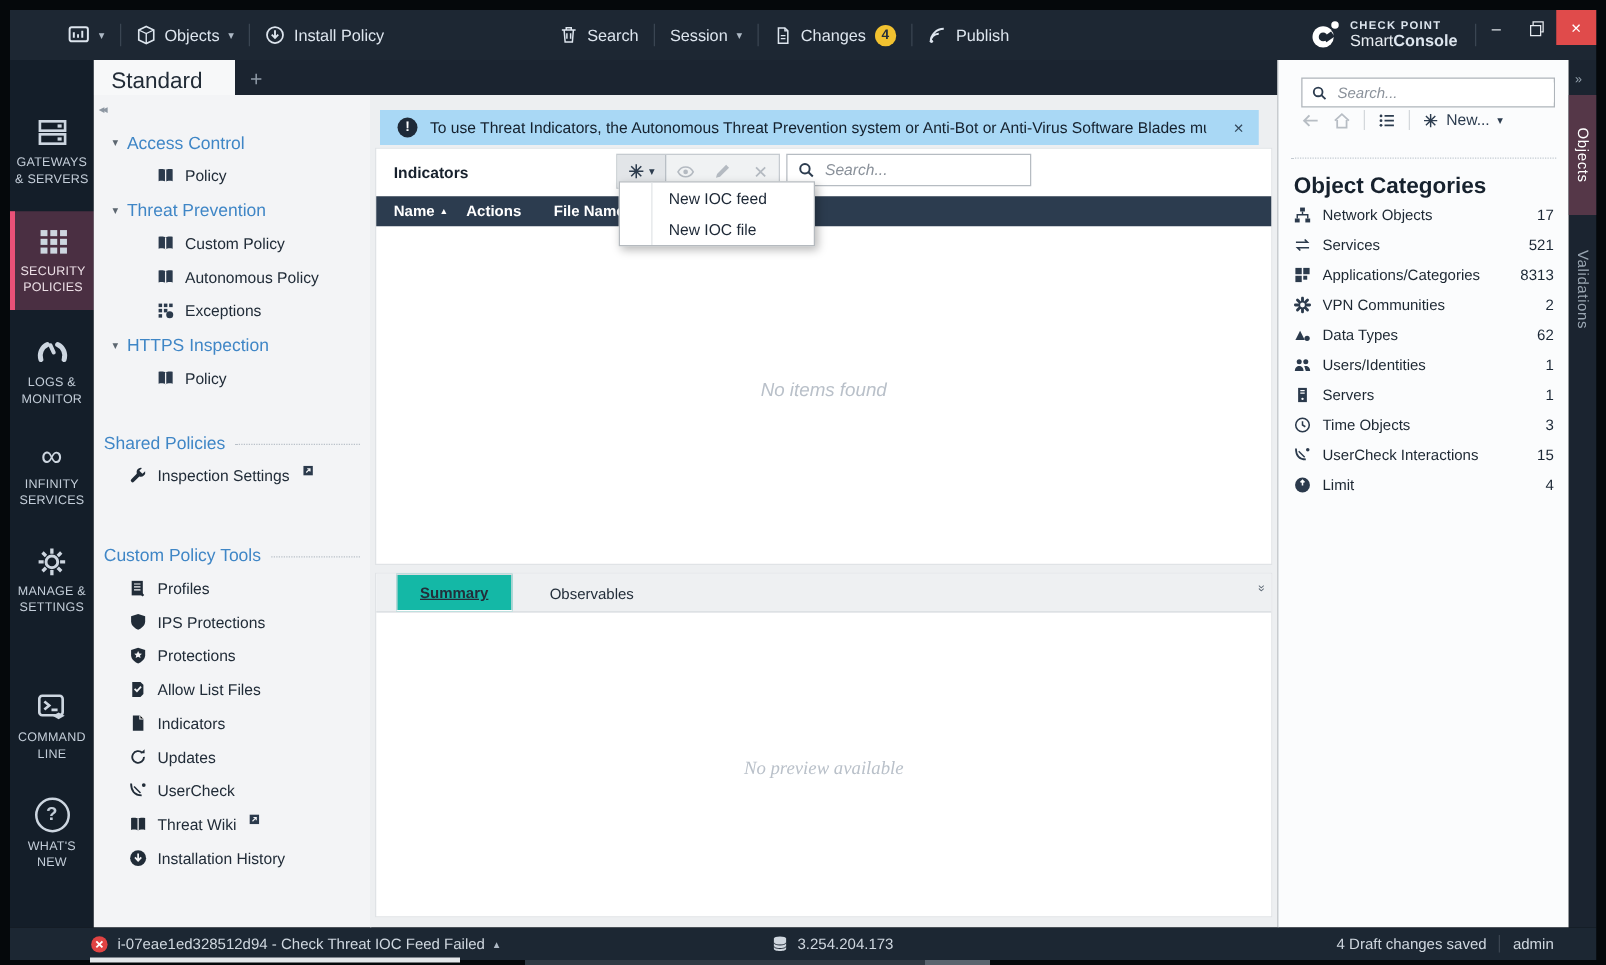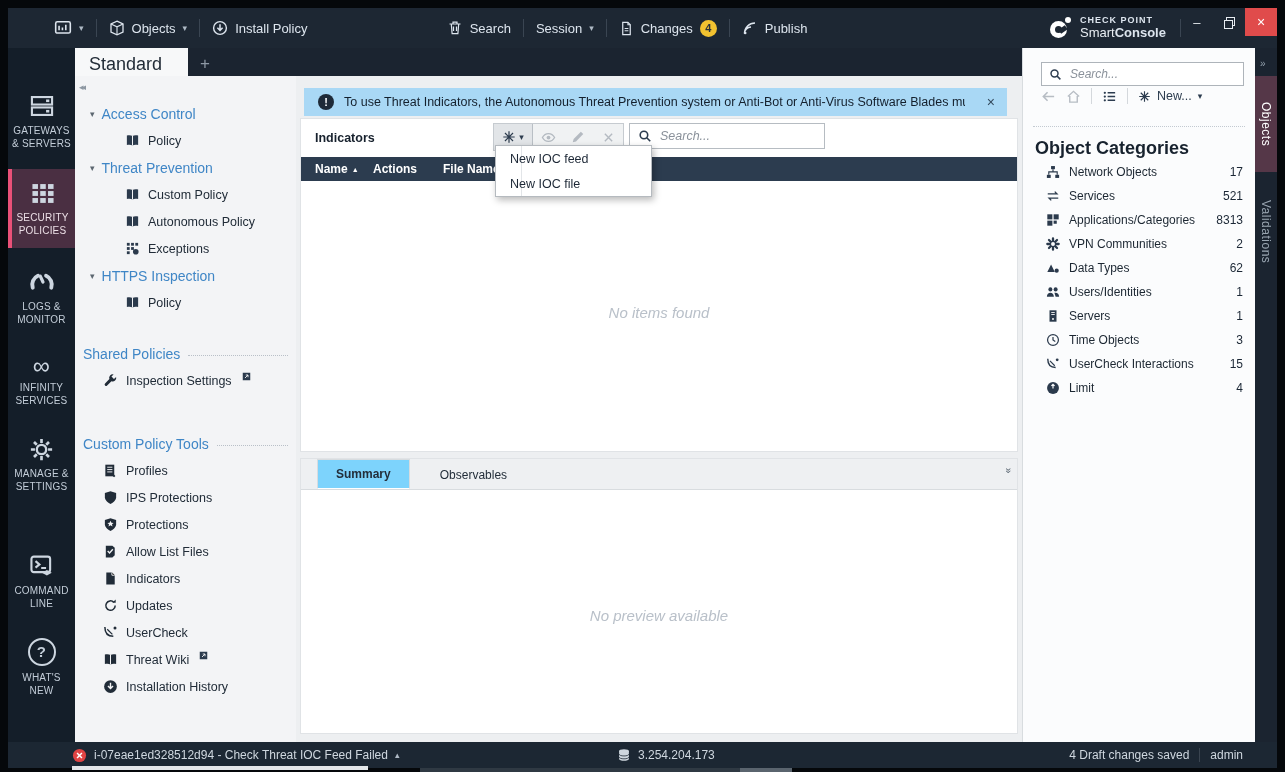--- a/index.html
+++ b/index.html
@@ -88,46 +88,46 @@
   .searchbox input::placeholder{font-style:italic;color:#8a919a;}
   .tbl-head{position:absolute;left:0;top:38px;right:0;height:24px;background:#2c3c4f;color:#fff;
             font-size:12px;font-weight:bold;display:flex;align-items:center;}
   .col{padding-left:14px;display:flex;align-items:center;gap:4px;}
   .sortmark{font-size:7px;}
   .empty-main{position:absolute;left:0;right:0;top:185px;text-align:center;font-style:italic;color:#b9c0c9;font-size:15px;}
 
   .card2{position:absolute;left:4px;top:382px;width:718px;height:276px;background:#fff;border:1px solid #e0e3e6;box-sizing:border-box;}
   .ptab-bar{position:absolute;left:0;top:0;right:0;height:30px;background:#eef0f2;border-bottom:1px solid #d8dcdf;display:flex;align-items:flex-end;}
   .ptab{font-size:12px;color:#232e3a;padding:7px 18px;margin-left:12px;cursor:pointer;}
-  .ptab.active{background:#7dd3fc;border:1px solid #d8dcdf;border-bottom:1px solid #fff;font-weight:bold;margin-left:16px;}
+  .ptab.active{background:#14b8a6;border:1px solid #d8dcdf;border-bottom:1px solid #fff;font-weight:bold;margin-left:16px;text-decoration:underline;}
   .pane-chevron{margin-left:auto;margin-bottom:8px;padding-right:10px;color:#5a6672;font-size:10px;transform:rotate(90deg);cursor:pointer;}
-  .empty-preview{position:absolute;left:0;right:0;top:148px;text-align:center;font-style:italic;color:#b9c0c9;font-size:15px;}
+  .empty-preview{position:absolute;left:0;right:0;top:148px;text-align:center;font-style:italic;color:#b9c0c9;font-size:15px;font-family:Liberation Serif, serif;}
 
   
   .dropdown{position:absolute;left:495px;top:145px;width:155px;background:#fff;border:1px solid #b5babf;
             box-shadow:2px 3px 7px rgba(0,0,0,.28);z-index:20;}
   .dropdown .gut{position:absolute;left:25px;top:0;bottom:0;width:1px;background:#e2e5e8;}
-  .dd-item{position:relative;height:25px;display:flex;align-items:center;padding-left:14px;font-size:12.5px;color:#1d2836;cursor:pointer;}
+  .dd-item{position:relative;height:25px;display:flex;align-items:center;padding-left:39px;font-size:12.5px;color:#1d2836;cursor:pointer;}
 
   
   .objpanel{position:absolute;left:1022px;top:48px;width:233px;height:694px;background:#fbfcfd;
             border-left:1px solid #d8dcdf;box-sizing:border-box;font-size:12px;color:#1c2732;}
   .obj-search{position:absolute;left:18px;top:14px;width:203px;height:24px;background:#fff;border:1px solid #aeb4ba;
               display:flex;align-items:center;box-sizing:border-box;}
   .obj-search .ic{color:#2c3c4f;margin:0 6px 0 7px;}
   .obj-search input{border:none;outline:none;flex:1;font-size:12px;font-family:"Liberation Sans",sans-serif;min-width:0;}
   .obj-search input::placeholder{font-style:italic;color:#8a919a;}
   .obj-toolbar{position:absolute;left:18px;top:36px;right:12px;height:24px;display:flex;align-items:center;gap:10px;}
   .obj-toolbar .dis{color:#b7bdc4;}
   .obj-toolbar .en{color:#2c3c4f;}
   .obj-toolbar .vsep{width:1px;height:16px;background:#d4d8dc;}
   .newdrop{display:flex;align-items:center;gap:6px;color:#2c3c4f;cursor:pointer;font-size:12.5px;}
   .obj-dotted{position:absolute;left:10px;right:10px;top:78px;border-top:1px dotted #c3cad1;}
   .obj-heading{position:absolute;left:12px;top:90px;font-weight:bold;font-size:18px;color:#17222e;}
-  .cat-list{position:absolute;left:23px;right:12px;top:112px;}
+  .cat-list{position:absolute;left:12px;right:12px;top:112px;}
   .cat-row{display:flex;align-items:center;height:24px;gap:9px;cursor:pointer;}
   .cat-row .ic{color:#2b3a4c;}
   .cat-label{flex:1;white-space:nowrap;overflow:hidden;}
   .cat-count{color:#1b2735;}
 
   
   .sidetabs{position:absolute;left:1255px;top:48px;width:22px;height:694px;background:#1b2430;}
   .sidetabs .expand{position:absolute;left:5px;top:10px;color:#93a0ac;font-size:10px;cursor:pointer;}
   .vtab{position:absolute;left:0;width:22px;writing-mode:vertical-rl;display:flex;align-items:center;justify-content:center;
         font-size:12px;letter-spacing:.5px;cursor:pointer;}

